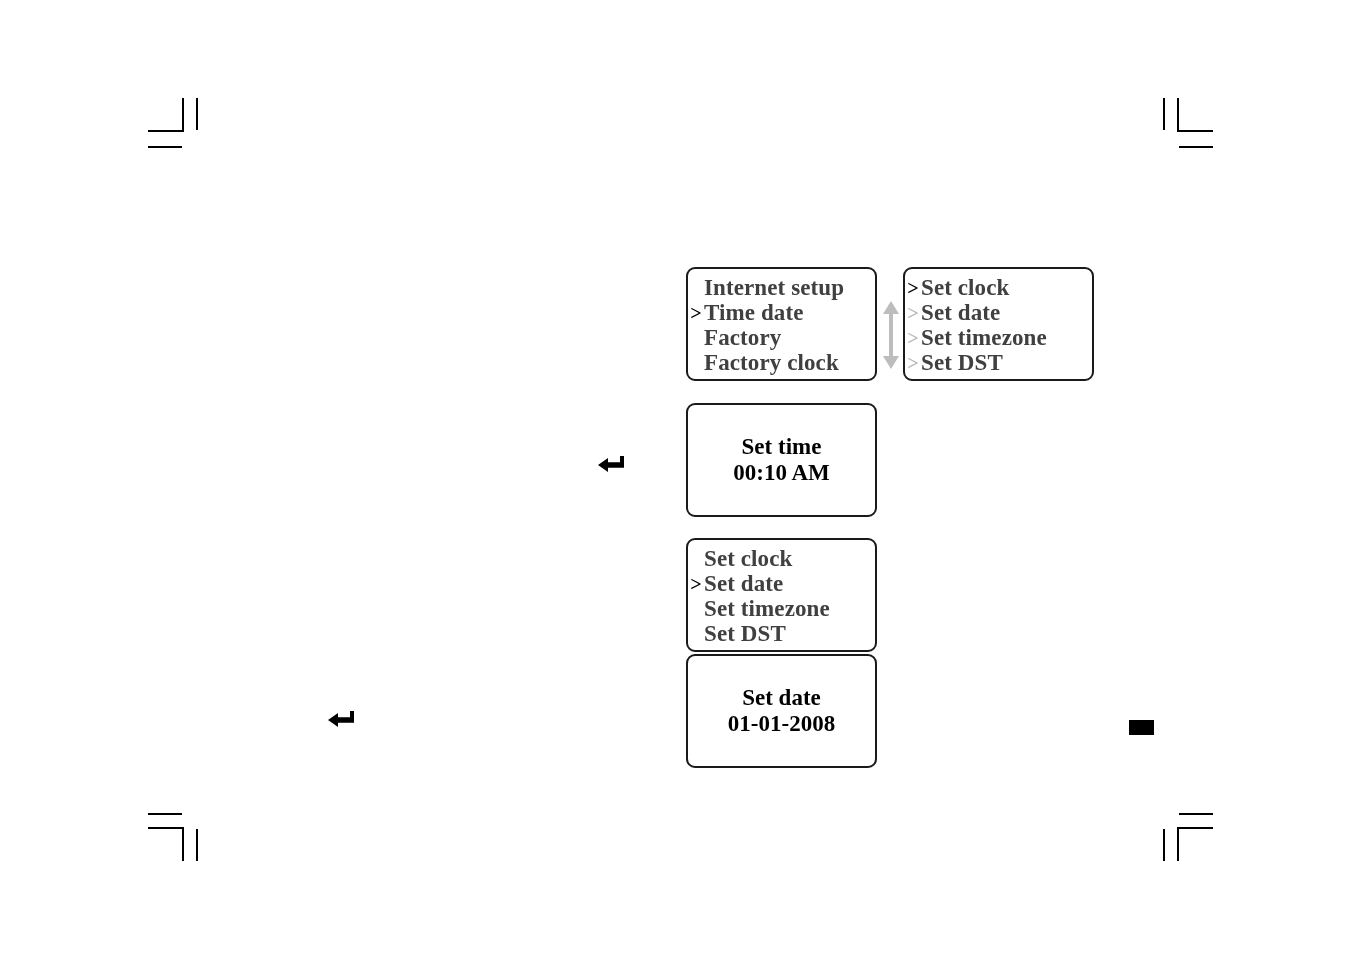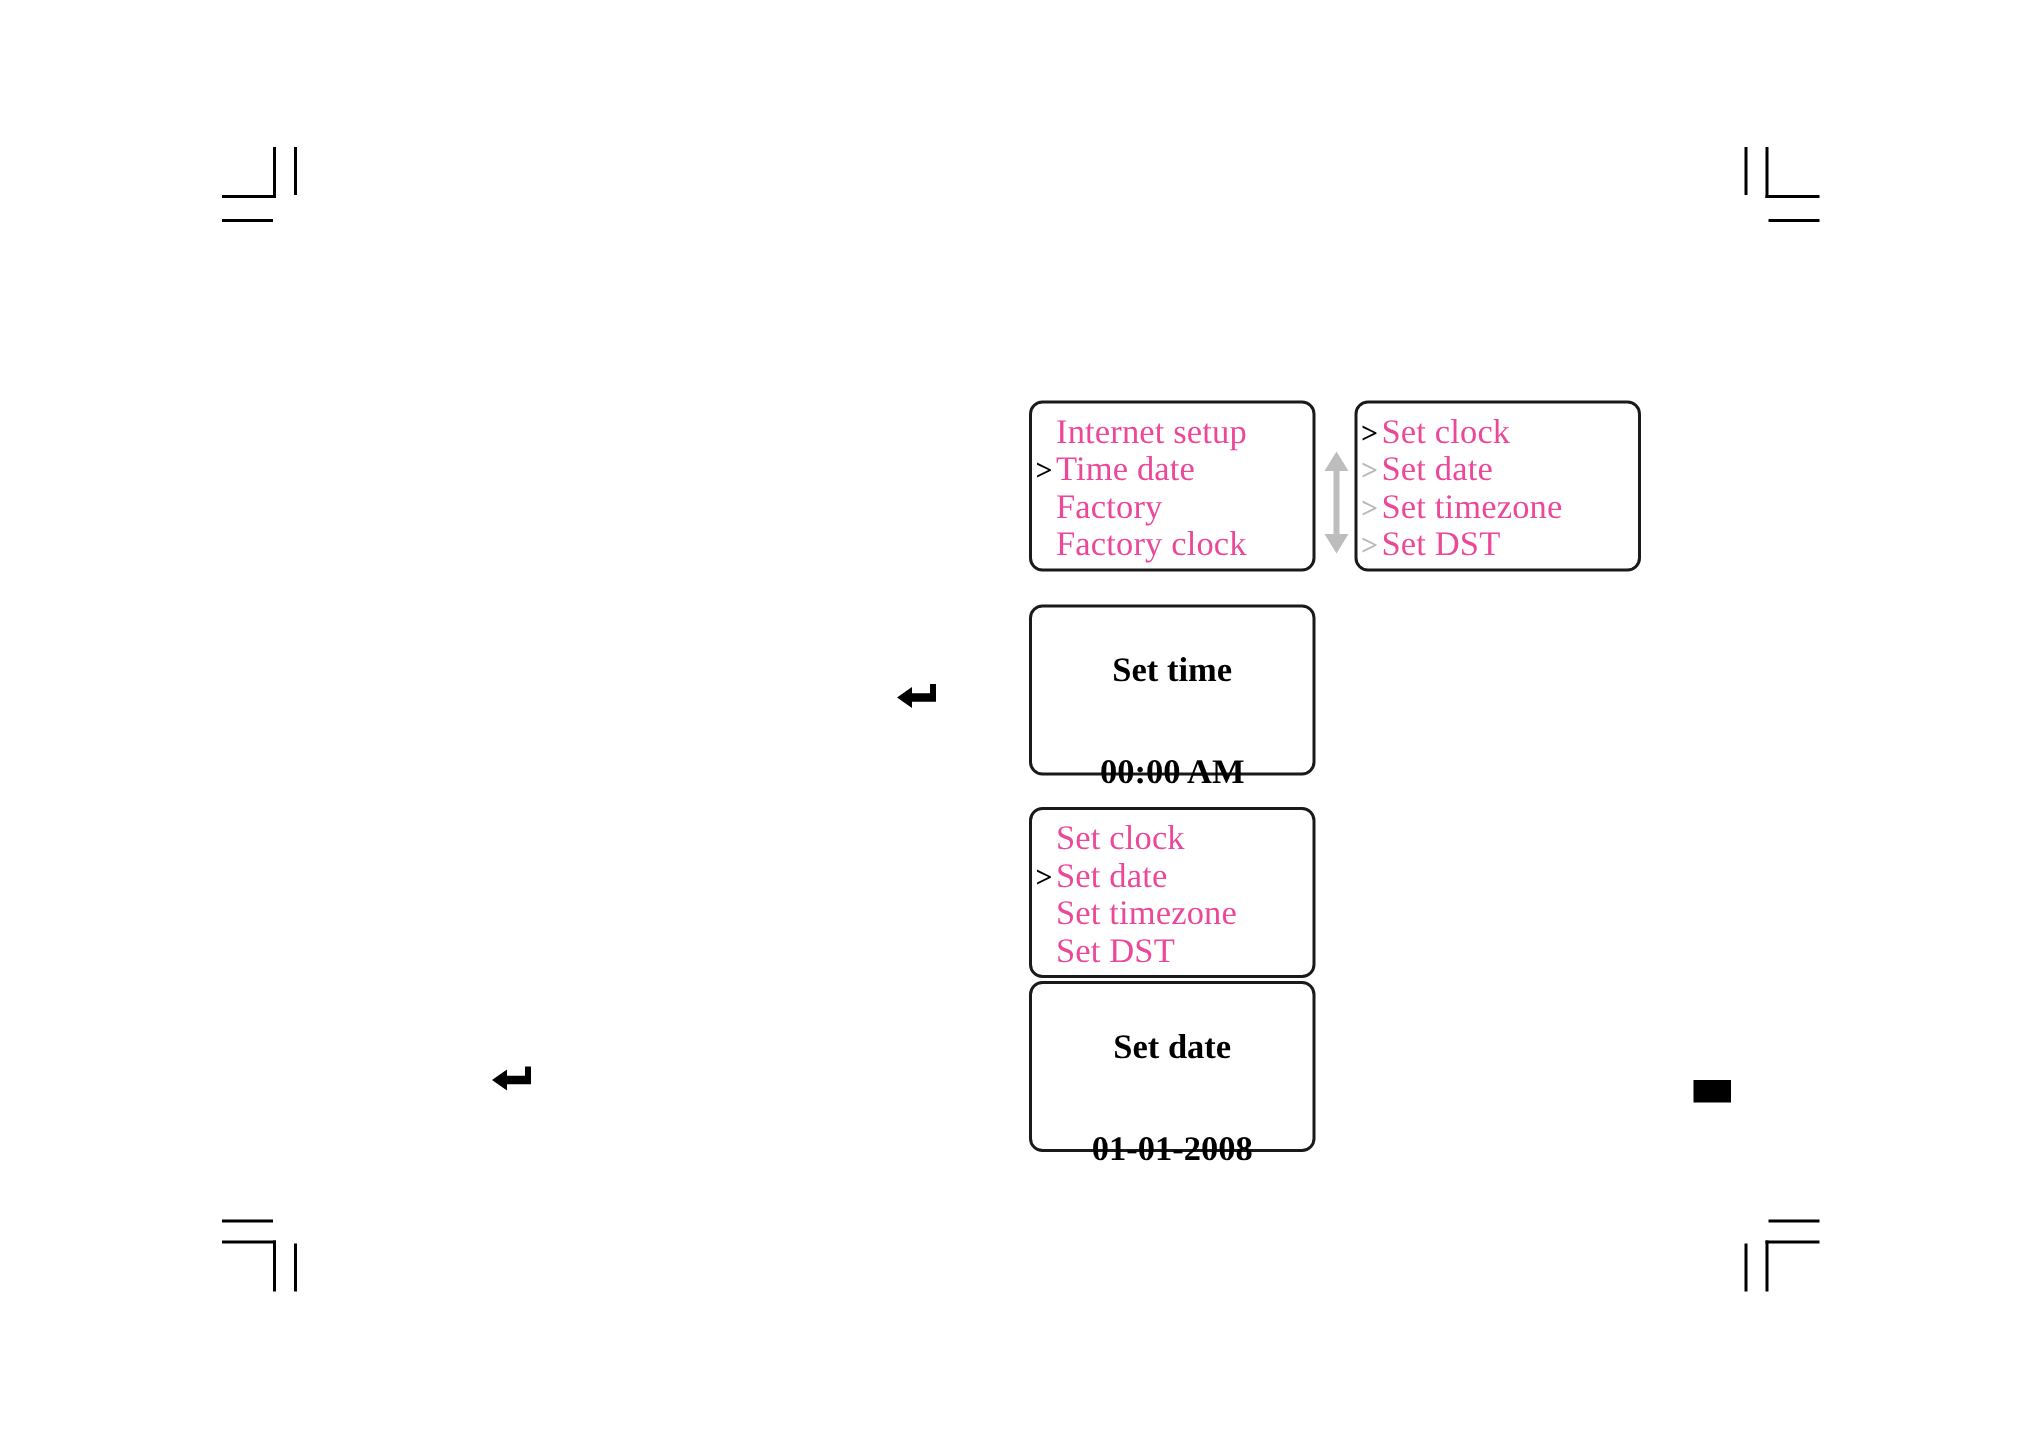--- a/index.html
+++ b/index.html
@@ -53,41 +53,40 @@
     text-align: center;
     font-family: "Liberation Serif", "DejaVu Serif", serif;
     font-weight: bold;
     font-size: 20px;
     flex: 0 0 16px;
   }
   .chev.on   { color: #000000; }
   .chev.off  { color: #b9b9b9; }
   .chev.none { color: transparent; }
   .menu-label {
-    font-weight: normal;
+    font-weight: bold;
     font-size: 23px;
     letter-spacing: 0.1px;
-    color: #ec4899;
+    color: #404040;
   }
 
   .lcd-value {
     display: flex;
     flex-direction: column;
     align-items: center;
     justify-content: center;
   }
   .lcd-value .vtitle,
   .lcd-value .vvalue {
     font-weight: bold;
     font-size: 23px;
     line-height: 26px;
     color: #000000;
     text-align: center;
     white-space: nowrap;
-    margin-top: 42px;
   }
 
   
   .scroll-arrow {
     position: absolute;
   }
 
   
   .ret-arrow {
     position: absolute;
@@ -177,21 +176,21 @@
   </div>
 
   <div class="ret-arrow" style="left:598px; top:455px; width:28px; height:20px;">
     <svg width="28" height="20" viewBox="0 0 28 20" xmlns="http://www.w3.org/2000/svg" aria-hidden="true">
       <polygon points="0,10 10,3 10,7.2 22,7.2 22,1 26,1 26,12.8 10,12.8 10,17" fill="#000000"></polygon>
     </svg>
   </div>
 
   <div class="lcd lcd-value" style="left:686px; top:403px; width:191px; height:114px;">
     <div class="vtitle">Set time</div>
-    <div class="vvalue">00:00 AM</div>
+    <div class="vvalue">00:10 AM</div>
   </div>
 
   <div class="lcd lcd-menu" style="left:686px; top:538px; width:191px; height:114px;">
     <div class="menu-row">
       <span class="chev none">&gt;</span>
       <span class="menu-label">Set clock</span>
     </div>
     <div class="menu-row">
       <span class="chev on">&gt;</span>
       <span class="menu-label">Set date</span>

